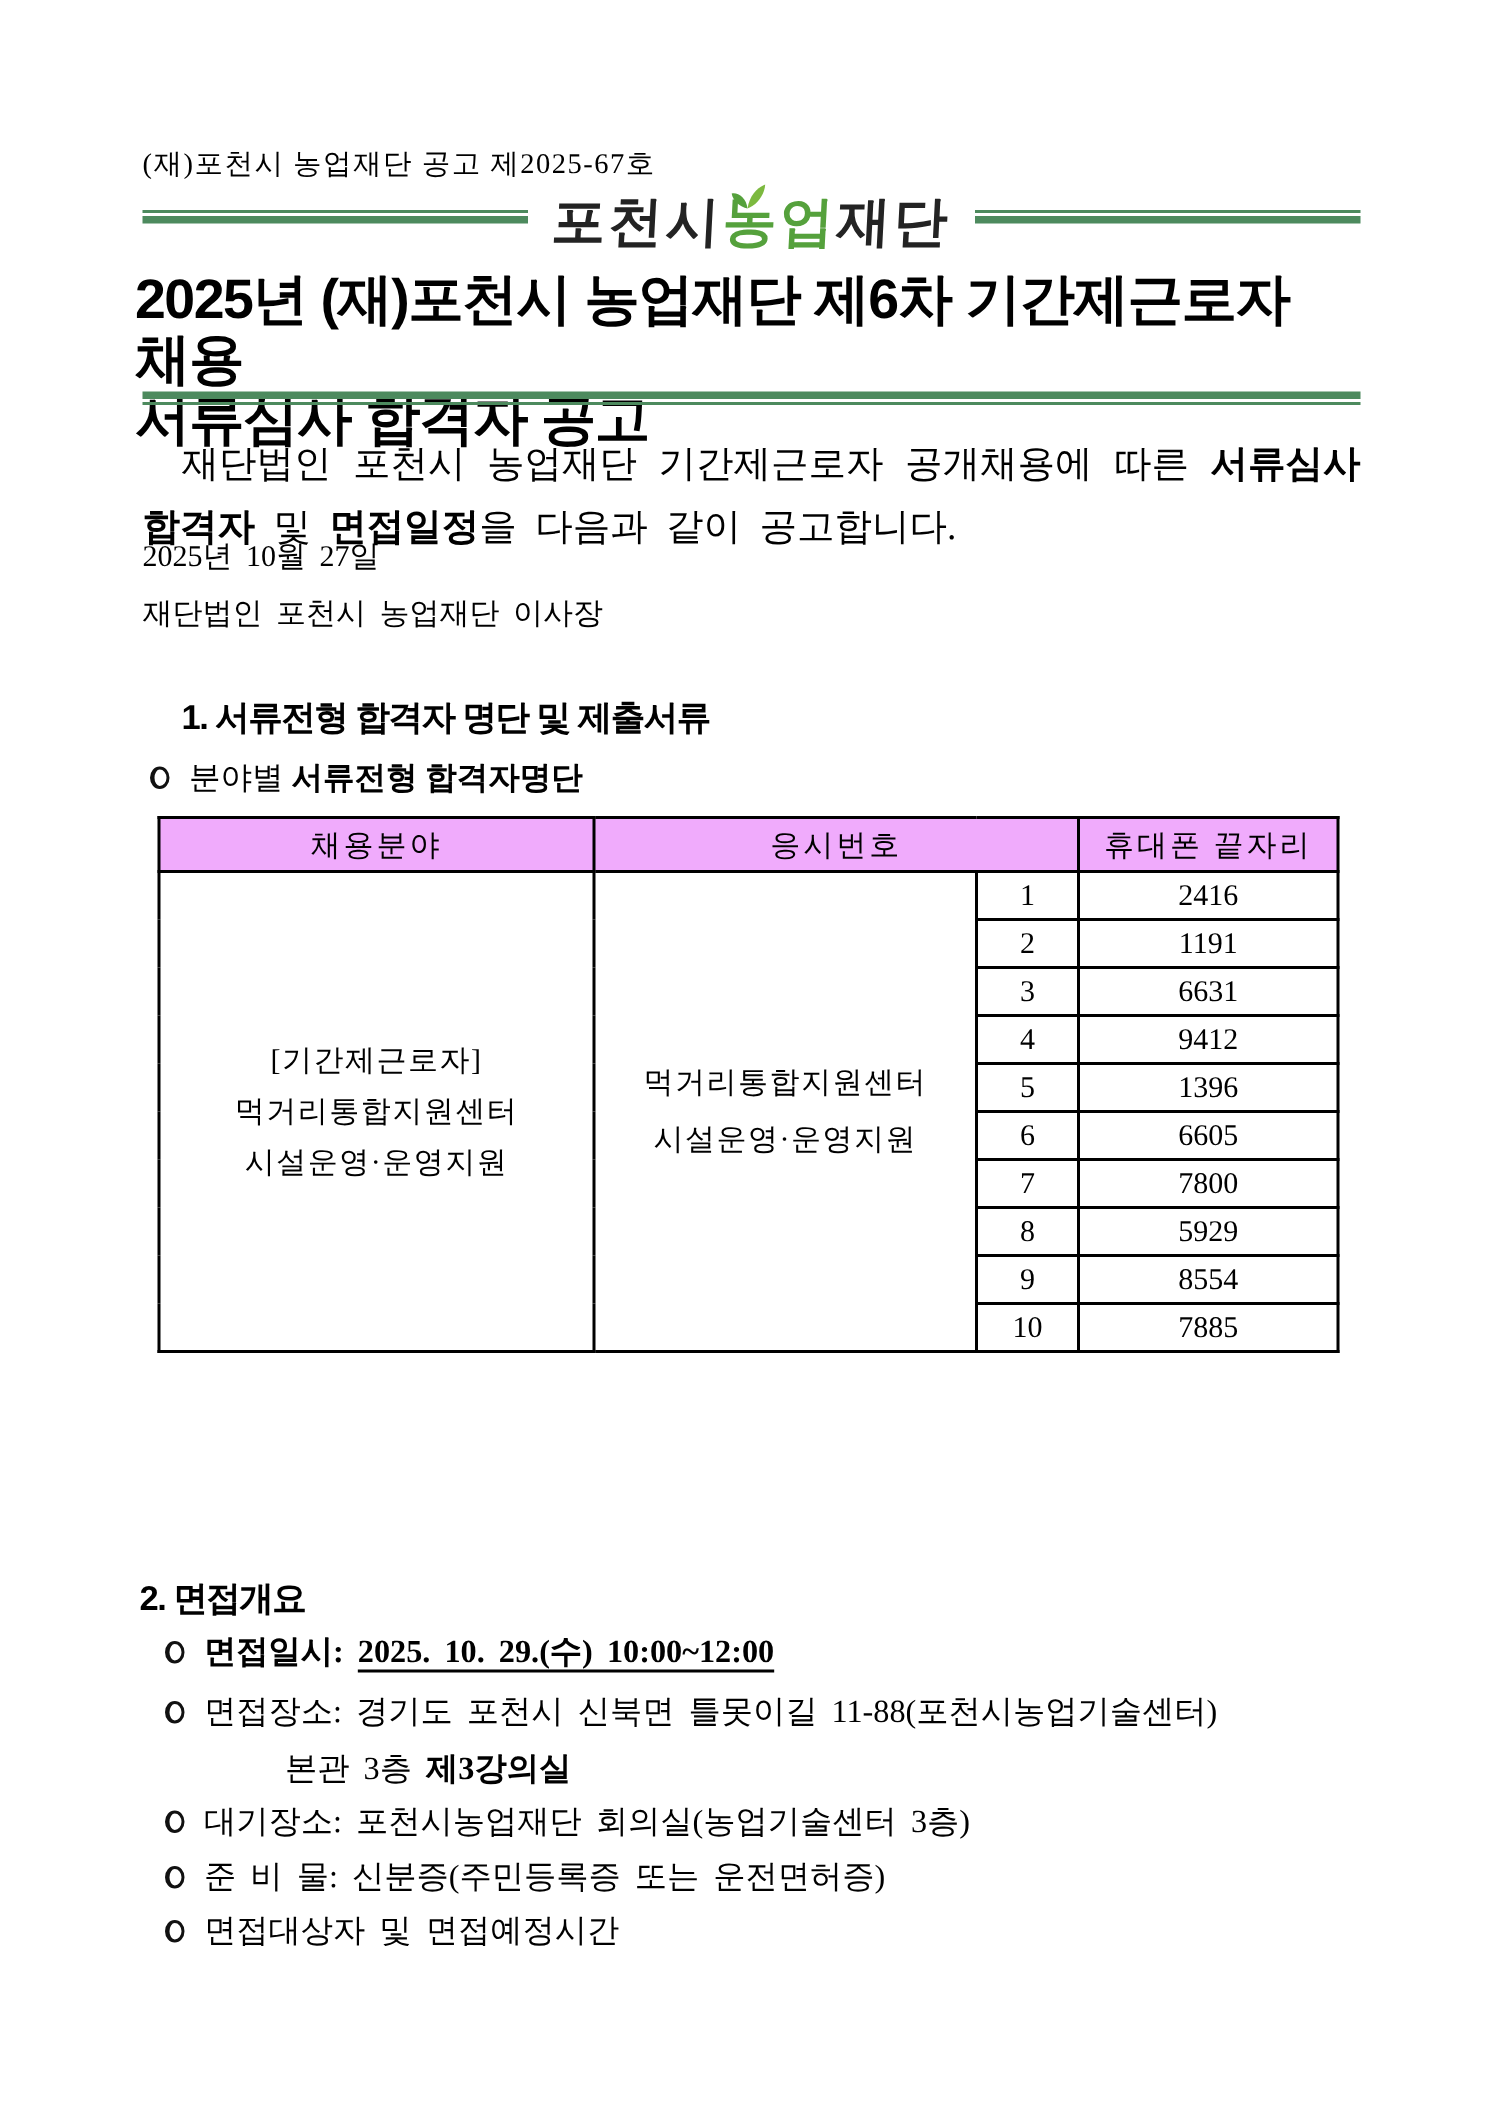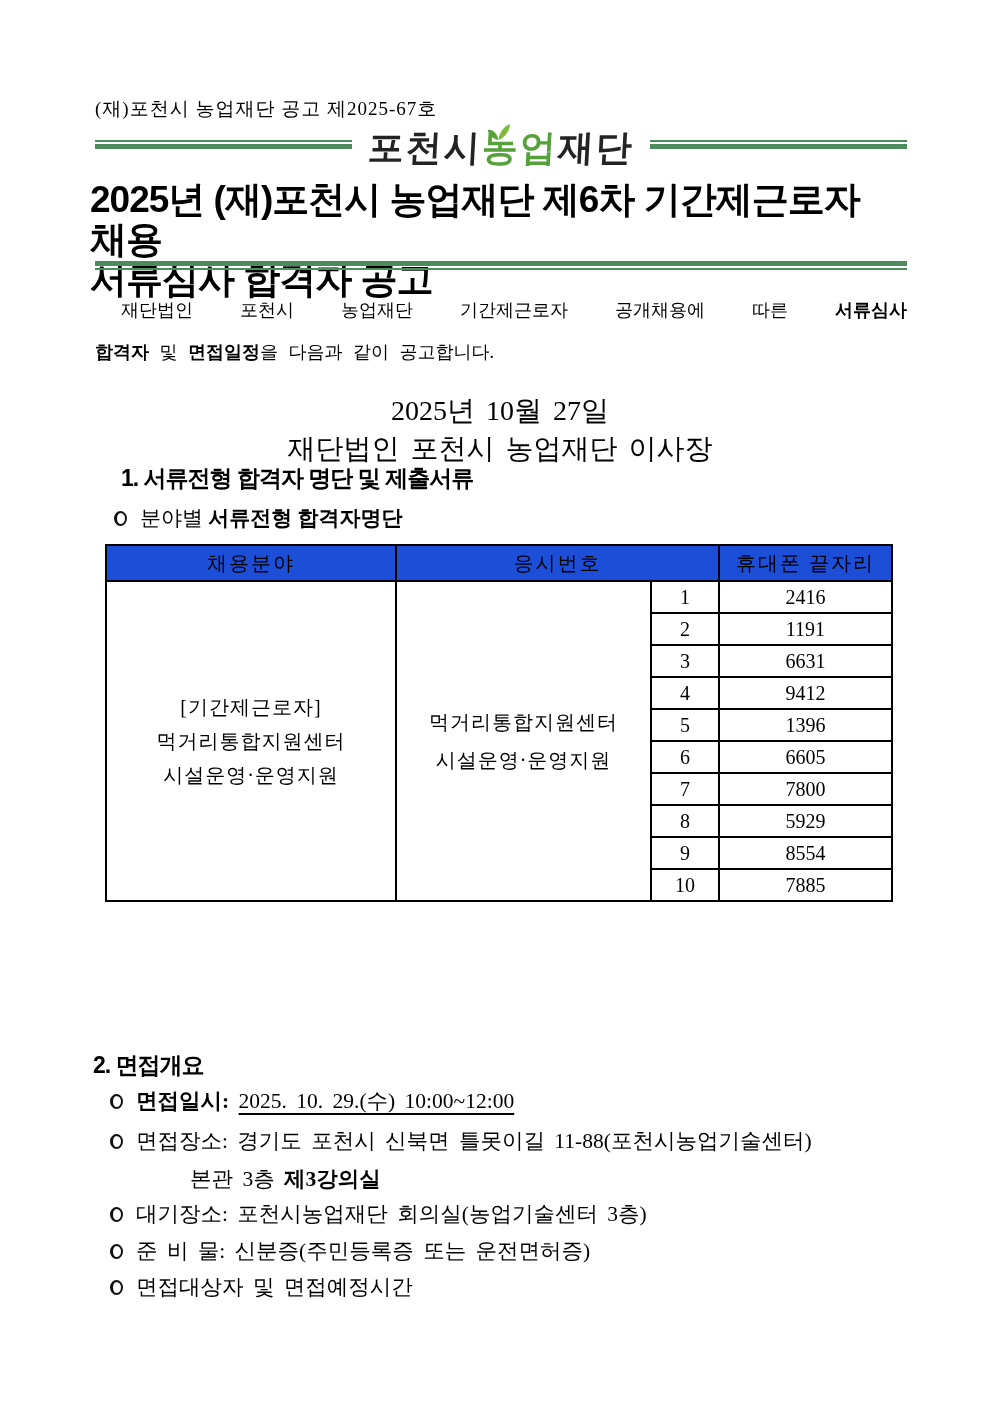--- a/index.html
+++ b/index.html
@@ -24,63 +24,63 @@
 
   
   .title { position:absolute; top:180px; left:90px; width:812px; text-align:left;
            font-family:"Liberation Sans","DejaVu Sans",sans-serif; font-weight:700;
            font-size:37px; line-height:40px; letter-spacing:-1px; }
   .rule-b { position:absolute; top:261px; left:95px; width:812px; height:9px;
             border-top:5px solid #4d8a5e; border-bottom:2px solid #4d8a5e; }
 
   
   .intro { position:absolute; top:289px; left:95px; width:812px;
-           font-size:18px; line-height:42px; word-spacing:6px; }
+           font-size:25px; line-height:42px; word-spacing:6px; }
   .jl { text-align:justify; text-align-last:justify; }
   .indent1 { padding-left:26px; }
   b { font-weight:bold; }
 
   
-  .dateblock { position:absolute; top:392px; left:95px; width:810px; text-align:center;
-               font-size:28px; line-height:38px; word-spacing:4px; }
+  .dateblock { position:absolute; top:352px; left:95px; width:810px; text-align:left;
+               font-size:20px; line-height:38px; word-spacing:4px; }
 
   
   .sec-heading { position:absolute; left:93px;
                  font-family:"Liberation Sans","DejaVu Sans",sans-serif;
                  font-weight:700; font-size:23px; letter-spacing:-1px; }
   .sh1 { top:463px;margin-left:28px; } .sh2 { top:1050px; }
 
   
   .ring { display:inline-block; width:13px; height:15px; border:2px solid #111;
           border-left:3px solid #111; border-radius:50%; margin-right:13px;
           vertical-align:-1px; flex:0 0 auto; }
 
-  .subbullet1 { position:absolute; top:504px; left:114px; font-size:21px; }
+  .subbullet1 { position:absolute; top:504px; left:100px; font-size:21px; }
 
   
   table.applicants { position:absolute; top:544px; left:105px; width:786px;
                      border-collapse:collapse; table-layout:fixed; font-size:20px; }
   table.applicants th, table.applicants td { border:2px solid #000; text-align:center;
                      vertical-align:middle; }
-  table.applicants th { background:#1d4ed8; font-weight:normal; height:36px;
+  table.applicants th { background:#f0abfc; font-weight:normal; height:36px;
                      letter-spacing:2px; }
   table.applicants td { height:32px; }
   td.cat div { line-height:34px; letter-spacing:1px; }
   td.grp div { line-height:38px; letter-spacing:1px; }
 
   
   .bullet2 { position:absolute; top:918px; left:110px; width:797px; display:flex; }
   .bullet2 .ring { margin-top:12px; }
   .bullet2 .txt { width:765px; font-size:21.5px; line-height:45px; }
 
   
   .item { position:absolute; left:110px; font-size:21.5px; word-spacing:4px; white-space:nowrap; }
   .i1 { top:1086px; } .i2 { top:1126px; } .i2c { top:1164px; left:190px; }
   .i3 { top:1199px;text-align:center; } .i4 { top:1236px;text-align:center; } .i5 { top:1272px; }
-  .udate { font-weight:normal; text-decoration:underline; text-decoration-thickness:2px;
+  .udate { font-weight:bold; text-decoration:underline; text-decoration-thickness:2px;
            text-underline-offset:5px; }
   .blabel { font-weight:bold; }
 </style>
 </head>
 <body>
 
 <div class="page">
 
   <div class="notice">(재)포천시 농업재단 공고 제2025-67호</div>
 

